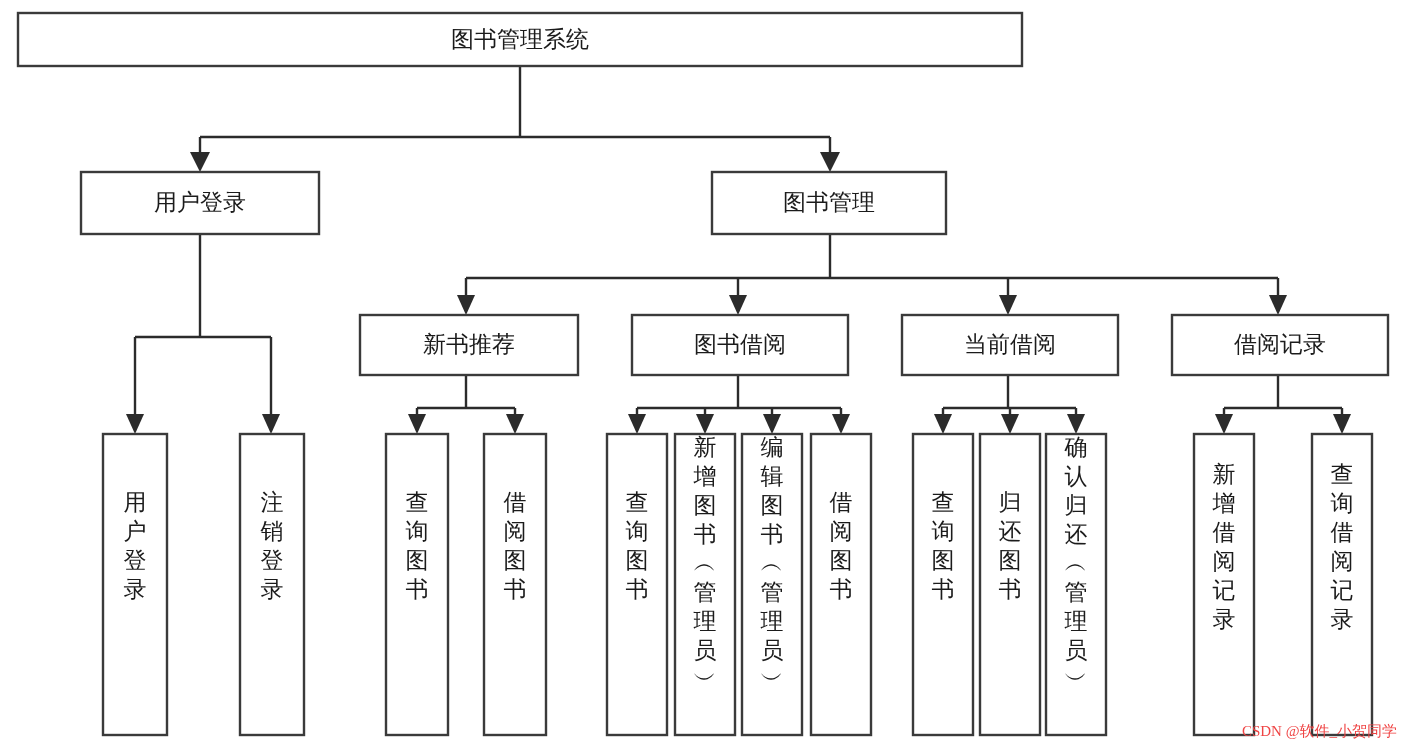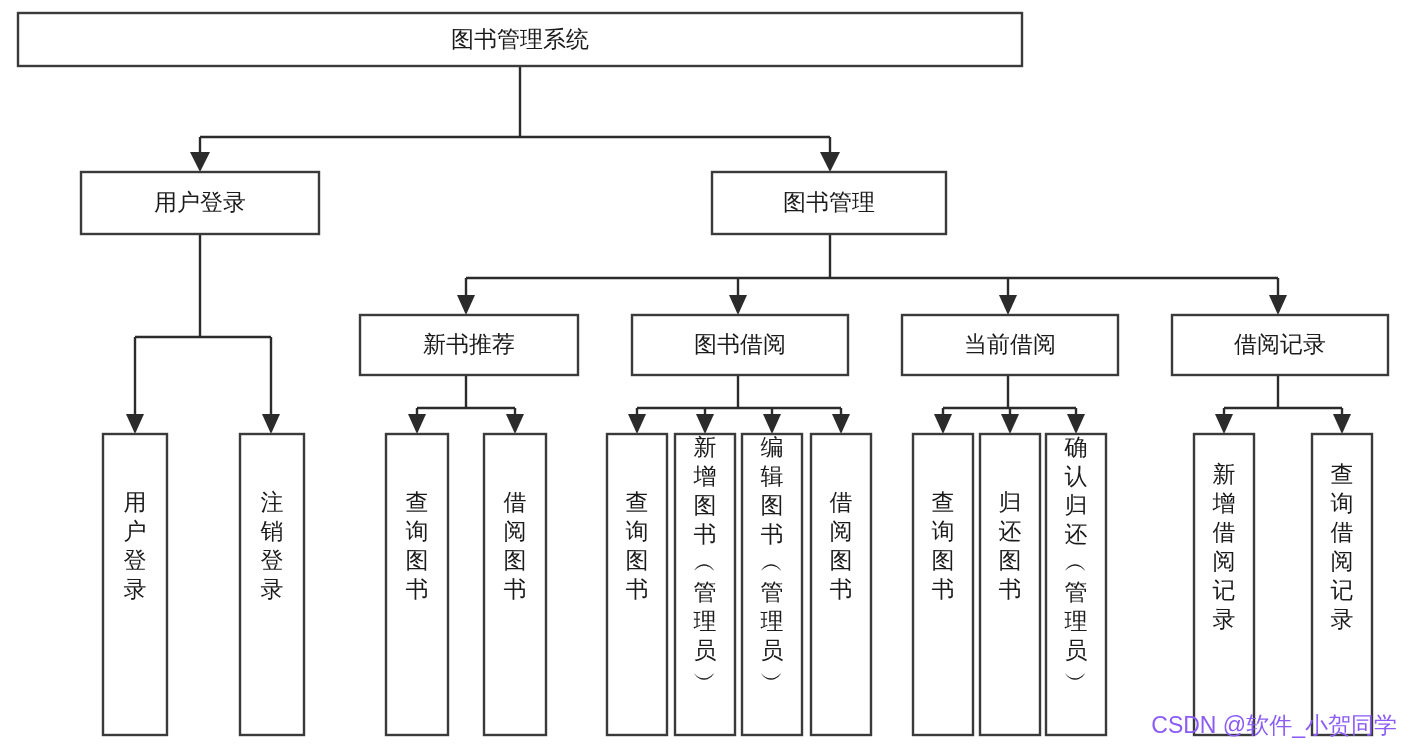--- a/index.html
+++ b/index.html
@@ -46,23 +46,23 @@
     stroke-linecap: butt;
   }
   .arrow-head {
     fill: #2b2b2b;
     stroke: none;
   }
   .watermark {
     position: absolute;
     right: 8px;
     bottom: 6px;
-    color: #8b5cf6;
-    font-size: 23px;
-    font-family: Liberation Sans, sans-serif;
+    color: #ef4444;
+    font-size: 15px;
+    font-family: Liberation Serif, serif;
     white-space: nowrap;
     user-select: none;
   }
 </style>
 </head>
 <body>
 
 <svg id="diagram-root" viewBox="0 0 1405 747">
 
   <defs>

